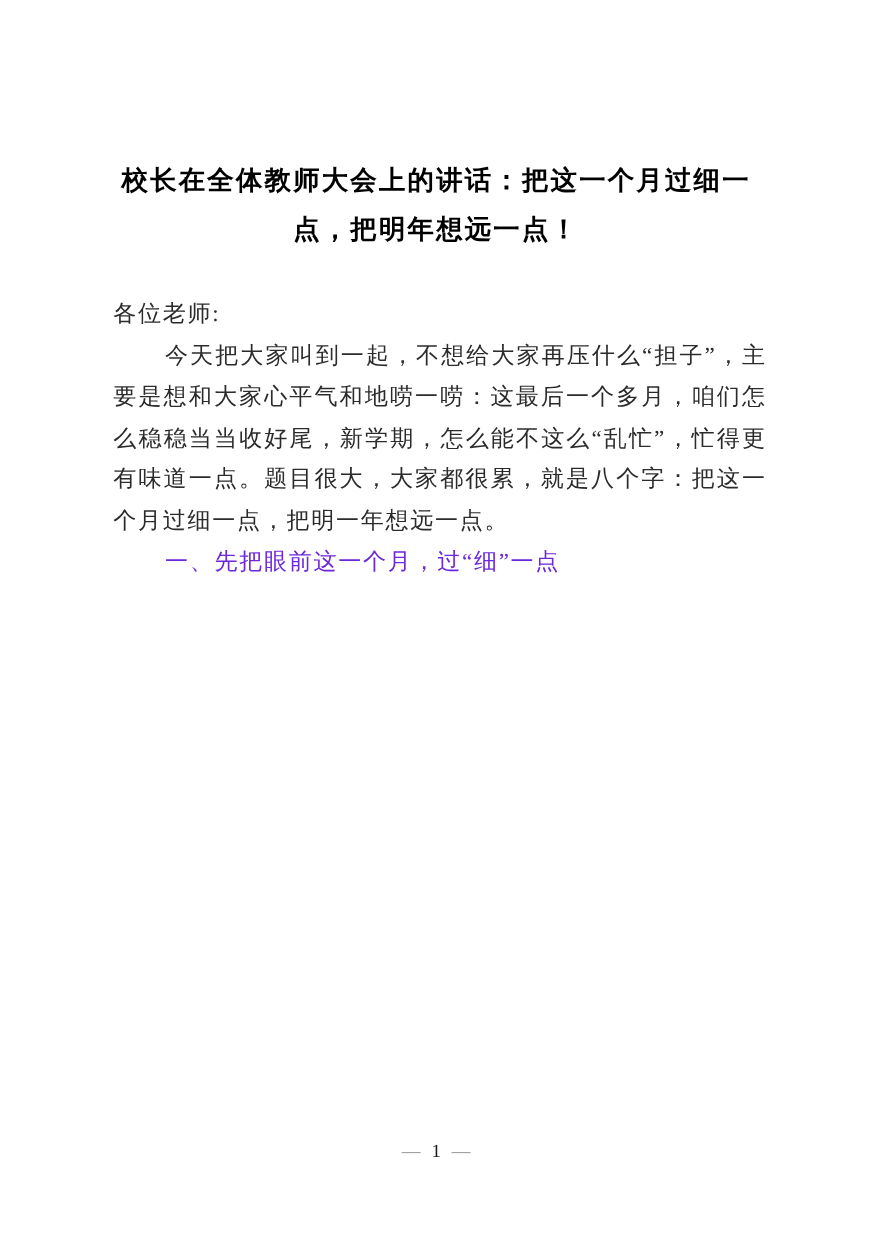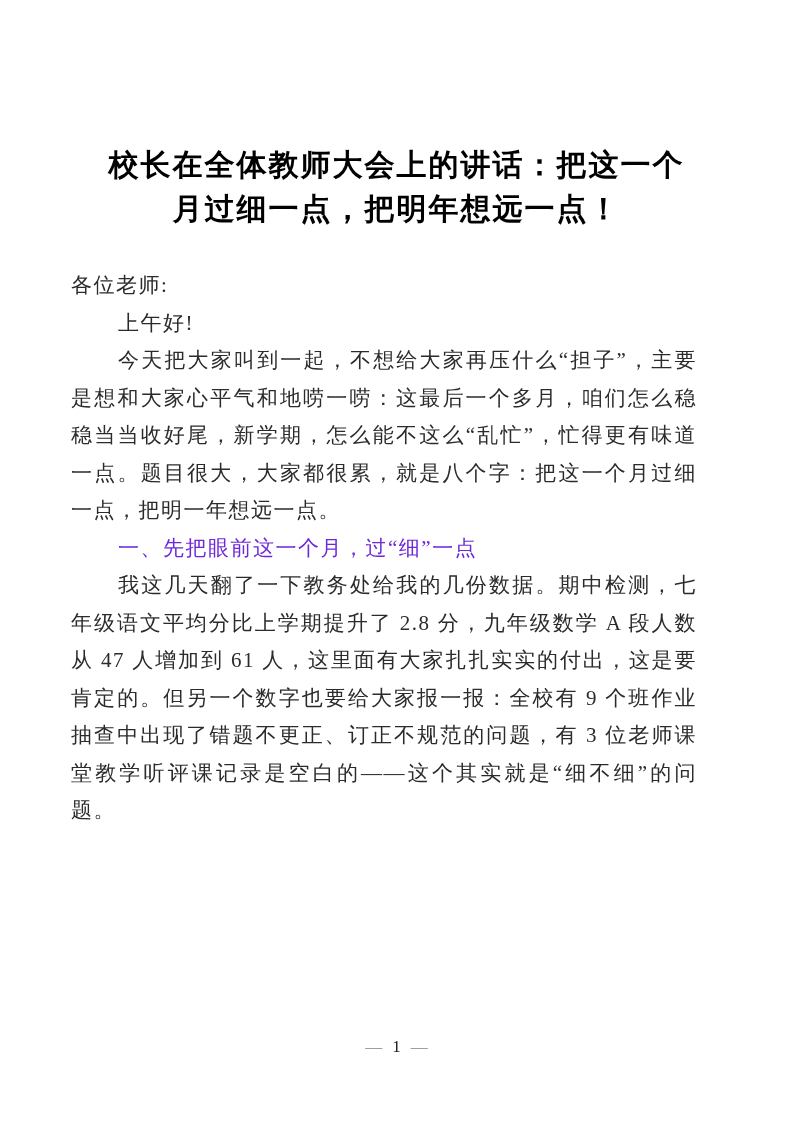--- a/index.html
+++ b/index.html
@@ -12,30 +12,30 @@
     width: 793px;
     height: 1122px;
     background: #ffffff;
     overflow: hidden;
     font-family: "Liberation Serif", "DejaVu Serif", serif;
     color: #2b2b2b;
   }
   .doc-title {
     width: 600px;
     margin: 143px auto 0 auto;
-    font-size: 30px;
+    font-size: 24px;
     line-height: 44px;
     font-weight: 700;
     letter-spacing: 2px;
     text-align: center;
     color: #000000;
   }
   .doc-body {
     margin-top: 36px;
-    padding-left: 71px;
+    padding-left: 103px;
     padding-right: 96px;
   }
   .doc-body p, .doc-body h2 {
     margin: 0;
     font-size: 21px;
     line-height: 37.5px;
     letter-spacing: 1.5px;
     text-align: justify;
     text-justify: inter-character;
     font-weight: 400;
@@ -70,23 +70,21 @@
 </style>
 </head>
 <body>
 
 <div class="page">
 
   <h1 class="doc-title">校长在全体教师大会上的讲话：把这一个月过细一点，把明年想远一点！</h1>
 
   <div class="doc-body">
     <p class="salutation">各位老师:</p>
-    <p class="para">上午好!</p>
     <p class="para">今天把大家叫到一起，不想给大家再压什么“担子”，主要是想和大家心平气和地唠一唠：这最后一个多月，咱们怎么稳稳当当收好尾，新学期，怎么能不这么“乱忙”，忙得更有味道一点。题目很大，大家都很累，就是八个字：把这一个月过细一点，把明一年想远一点。</p>
     <h2 class="section-heading">一、先把眼前这一个月，过“细”一点</h2>
-    <p class="para">我这几天翻了一下教务处给我的几份数据。期中检测，七年级语文平均分比上学期提升了 2.8 分，九年级数学 A 段人数从 47 人增加到 61 人，这里面有大家扎扎实实的付出，这是要肯定的。但另一个数字也要给大家报一报：全校有 9 个班作业抽查中出现了错题不更正、订正不规范的问题，有 3 位老师课堂教学听评课记录是空白的——这个其实就是“细不细”的问题。</p>
   </div>
 
   <div class="footer">
     <span class="dash">—</span><span class="pagenum">1</span><span class="dash">—</span>
   </div>
 
 </div>
 
 </body></html>

